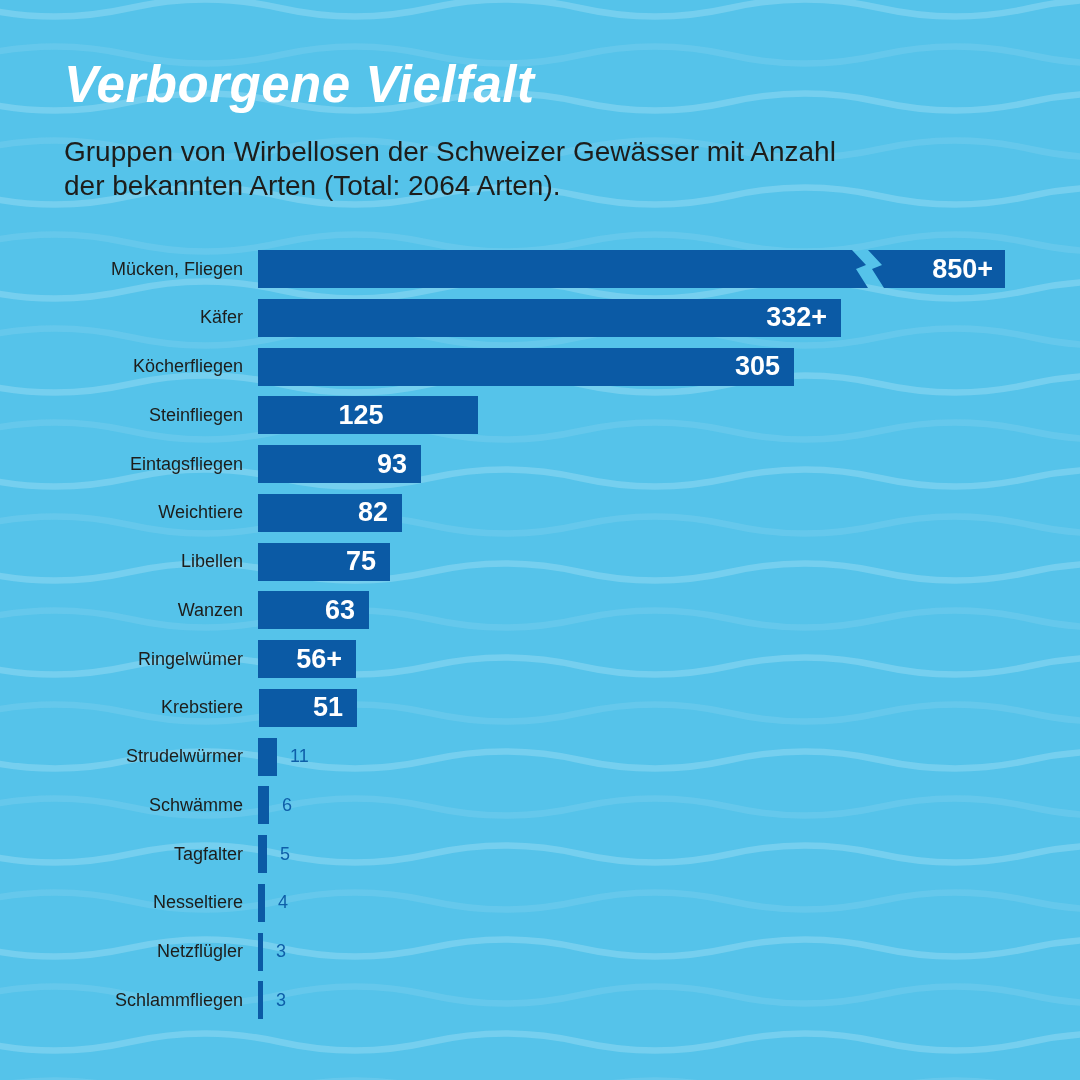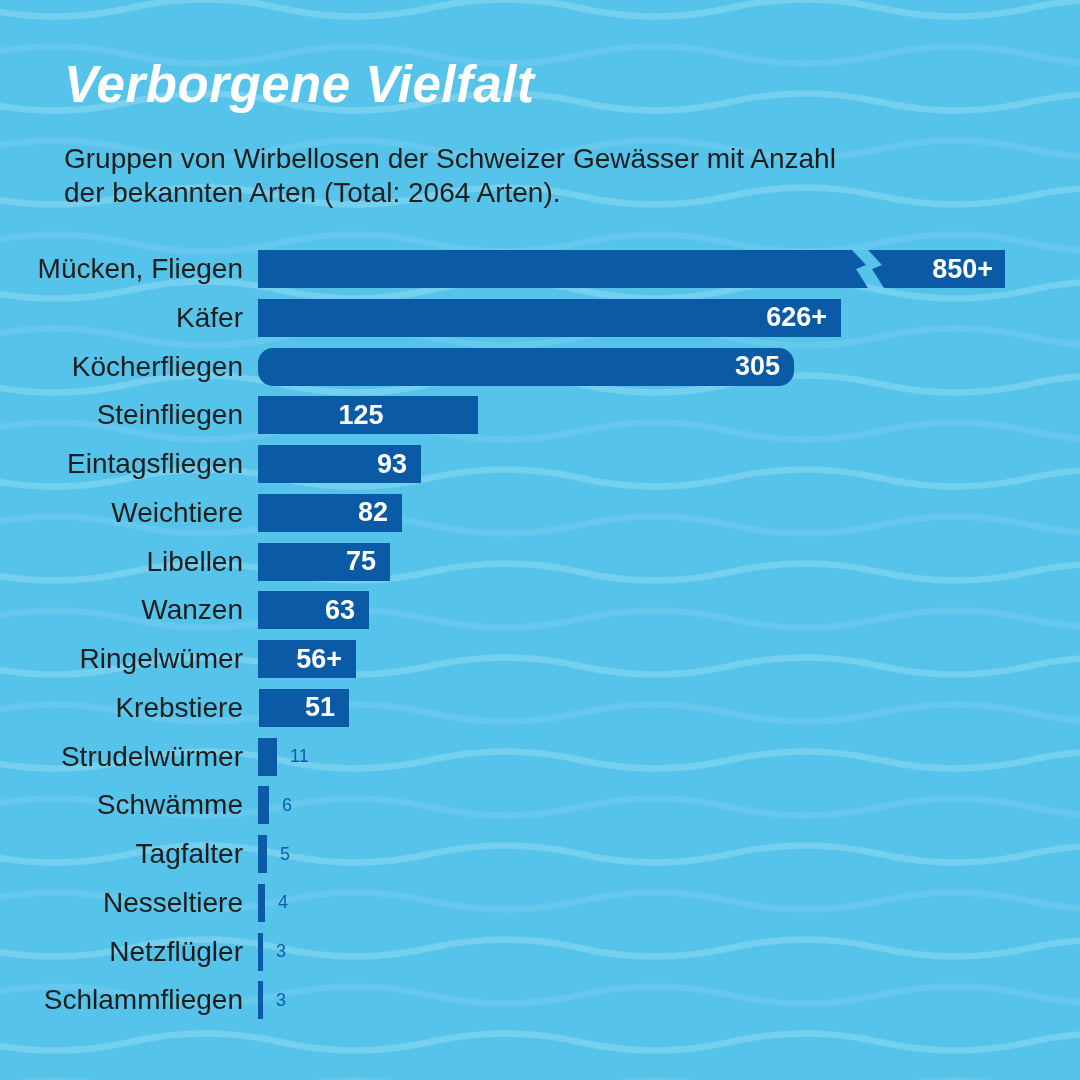--- a/index.html
+++ b/index.html
@@ -13,30 +13,30 @@
   #waves { position:absolute; inset:0; z-index:0; }
   .header { position:absolute; left:64px; top:58px; z-index:2; }
   .title {
     margin:0;
     font-size:51px; line-height:1.05;
     font-weight:bold; font-style:italic;
     color:var(--title-color, #ffffff);
     letter-spacing:0.5px;
   }
   .subtitle {
-    margin:30px 0 0 0;
+    margin:23px 0 0 0;
     font-size:28px; line-height:34px;
     color:var(--text-color, #1d1d1b);
   }
   .chart { position:absolute; left:0; top:250px; width:1080px; z-index:2; }
   .row { display:flex; align-items:center; height:38px; margin-bottom:10.75px; }
   .cat-label {
     width:243px; flex:0 0 243px;
     text-align:right;
-    font-size:28px;
+    font-size:18px;
     color:var(--text-color, #1d1d1b);
     white-space:nowrap;
   }
   .bar {
     height:38px; margin-left:15px;
     background:var(--bar-color, #0b5aa5);
     display:flex; align-items:center; justify-content:flex-end;
     position:relative;
   }
   .bar.broken { background:transparent; }
@@ -96,26 +96,26 @@
           <svg width="747" height="38">
             <polygon points="0,0 594,0 608,15 598,19 610,38 0,38" fill="#0b5aa5"></polygon>
             <polygon points="610,0 747,0 747,38 626,38 614,19 624,15" fill="#0b5aa5"></polygon>
           </svg>
           <span class="val-in" style="padding-right: 12px;">850+</span>
         </div>
       </div>
       <div class="row">
         <div class="cat-label">Käfer</div>
         <div class="bar" style="width: 583px;">
-          <span class="val-in">626+</span>
+          <span class="val-in">332+</span>
         </div>
       </div>
       <div class="row">
         <div class="cat-label">Köcherfliegen</div>
-        <div class="bar" style="width: 536px; border-radius: 15px;">
+        <div class="bar" style="width: 536px;">
           <span class="val-in">305</span>
         </div>
       </div>
       <div class="row">
         <div class="cat-label">Steinfliegen</div>
         <div class="bar" style="width: 220px; justify-content: center;">
           <span class="val-in">125</span>
         </div>
       </div>
       <div class="row">
@@ -143,21 +143,21 @@
         </div>
       </div>
       <div class="row">
         <div class="cat-label">Ringelwümer</div>
         <div class="bar" style="width: 98px;">
           <span class="val-in">56+</span>
         </div>
       </div>
       <div class="row">
         <div class="cat-label">Krebstiere</div>
-        <div class="bar" style="width: 90px; margin-left: 16px;">
+        <div class="bar" style="width: 98px; margin-left: 16px;">
           <span class="val-in">51</span>
         </div>
       </div>
       <div class="row">
         <div class="cat-label">Strudelwürmer</div>
         <div class="bar" style="width: 19px;"></div>
         <span class="val-out">11</span>
       </div>
       <div class="row">
         <div class="cat-label">Schwämme</div>

